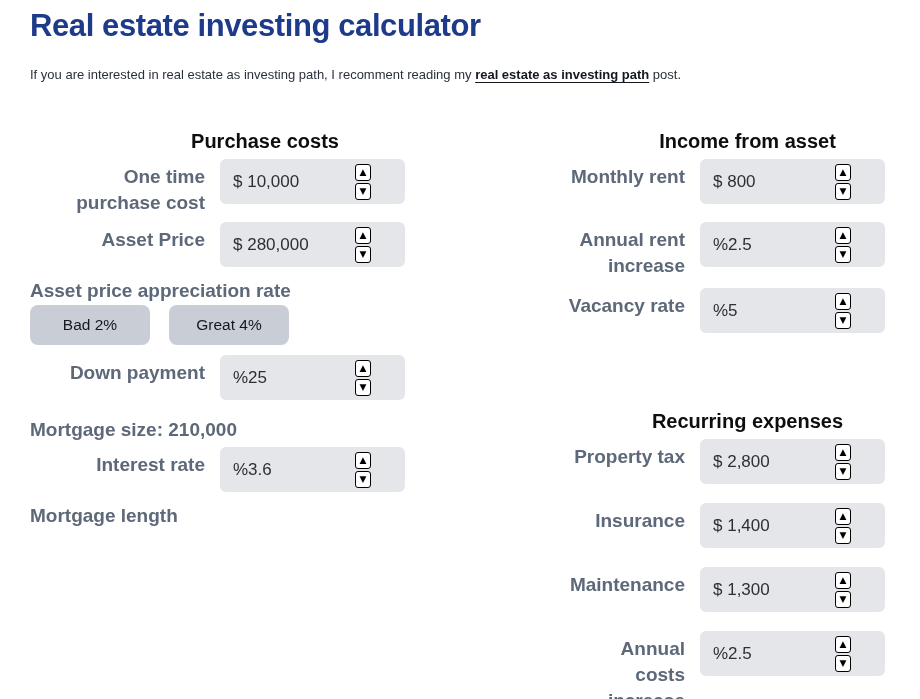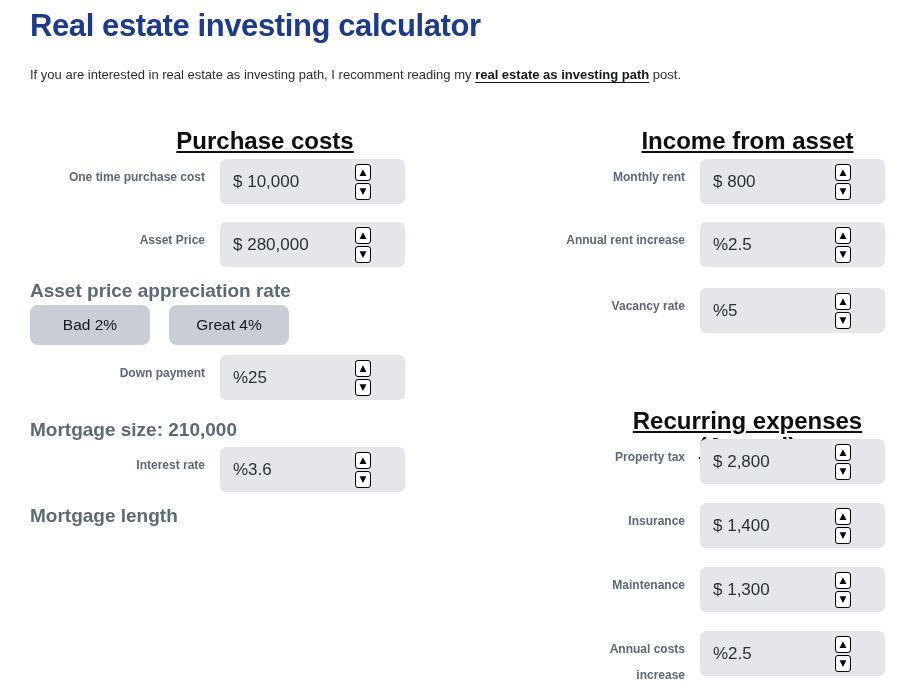--- a/index.html
+++ b/index.html
@@ -22,30 +22,30 @@
   .intro .intro-link {
     color:#14181f; font-weight:700; text-decoration:underline;
     text-underline-offset:3px; cursor:pointer;
   }
   .col { position:absolute; top:126px; }
   .col-left  { left:30px;  width:380px; height:570px; }
   .col-right { left:520px; width:365px; height:570px; }
 
   .sec-h {
     position:absolute; left:90px; right:0; text-align:center;
-    font-size:24px; font-weight:700; color:#0d0e10; line-height:26px;text-decoration:underline;
+    font-size:20px; font-weight:700; color:#0d0e10; line-height:26px;
   }
   .sub-h {
     position:absolute; left:0; width:100%; text-align:left;
     font-size:19px; font-weight:700; color:#5d6878; line-height:24px;
   }
   .frow { position:absolute; left:0; width:100%; display:flex; }
   .flabel {
     text-align:right; padding-top:5px;
-    font-size:12px; font-weight:700; color:#5d6878; line-height:26px;
+    font-size:19px; font-weight:700; color:#5d6878; line-height:26px;
   }
   .col-left  .flabel { width:175px; }
   .col-right .flabel { width:165px; }
   .flabel.pad25 { padding-left:25px; }
   .flabel.pad50 { padding-left:50px; }
   .fieldwrap {
     position:relative; margin-left:15px; width:153px; height:45px;
   }
   input.field {
     width:185px; height:45px;

